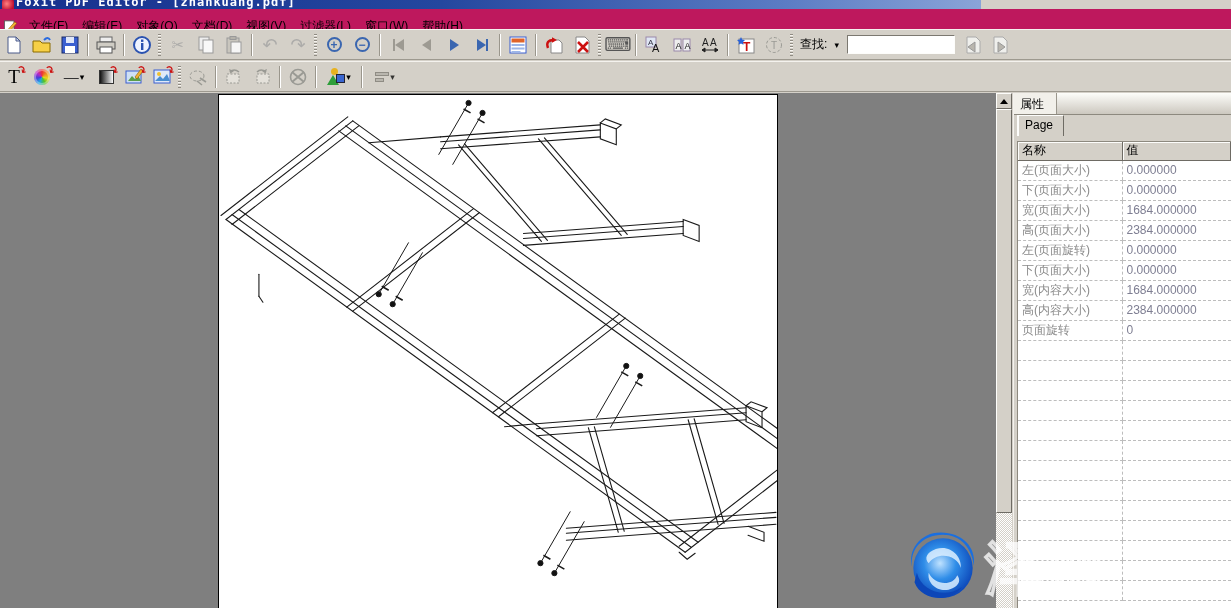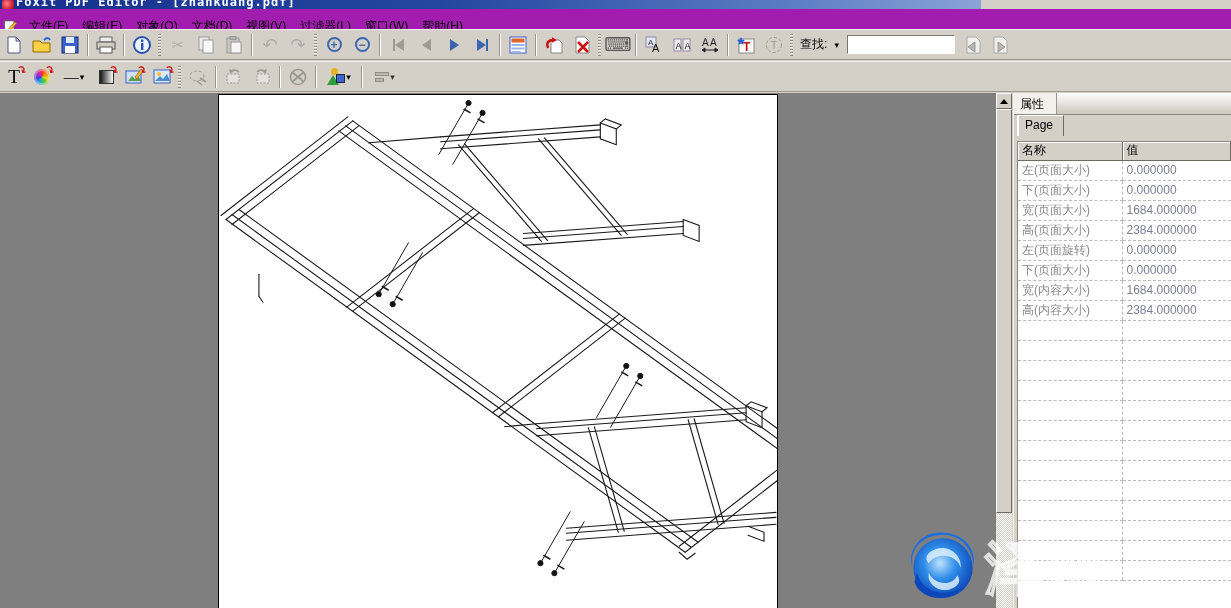--- a/index.html
+++ b/index.html
@@ -12,21 +12,21 @@
     background:linear-gradient(90deg,#16308e 0%,#24479f 45%,#5b7cc4 80%,#8aa4d8 100%);
     overflow:hidden; }
   .titlebar .tb-inner { display:flex; align-items:flex-start; margin-top:-7px; }
   .titlebar .app-ico { width:12px; height:12px; margin:6px 2px 0 2px;
     background:radial-gradient(circle at 40% 40%, #ff8080, #c01030 70%); border-radius:3px; flex:none; }
   .titlebar .title-text { color:#fff; font-weight:bold; font-size:12px;
     font-family:"DejaVu Sans Mono","Liberation Mono",monospace; letter-spacing:1px; padding-top:2px; white-space:nowrap; }
 
   
   .menubar { position:absolute; left:0; top:9px; width:1231px; height:36px;
-    background:#a21caf; border-bottom:1px solid #a9a59b; display:flex; align-items:center; }
+    background:#be185d; border-bottom:1px solid #a9a59b; display:flex; align-items:center; }
   .mdi-ico { width:15px; height:14px; margin:0 4px 0 3px; flex:none; }
   .menu-item { font-size:12px; color:#000; padding:2px 7px; cursor:default; white-space:nowrap; }
 
   
   .toolbar { position:absolute; left:0; width:1231px; background:#d4d0c8; display:flex;
     align-items:center; border-top:1px solid #f4f2ee; border-bottom:1px solid #9d998f; }
   .toolbar.row1 { top:29px; height:31px; }
   .toolbar.row2 { top:61px; height:31px; }
   .tbtn { width:26px; height:25px; display:flex; align-items:center; justify-content:center;
     margin:0 1px; border:1px solid transparent; position:relative; }
@@ -531,20 +531,24 @@
               </tr>
             <tr>
                 <td>宽(内容大小)</td>
                 <td class="val">1684.000000</td>
               </tr>
             <tr>
                 <td>高(内容大小)</td>
                 <td class="val">2384.000000</td>
               </tr>
             <tr>
+                <td>页面旋转</td>
+                <td class="val">0</td>
+              </tr>
+            <tr>
                 <td></td>
                 <td class="val"></td>
               </tr>
             <tr>
                 <td></td>
                 <td class="val"></td>
               </tr>
             <tr>
                 <td></td>
                 <td class="val"></td>

